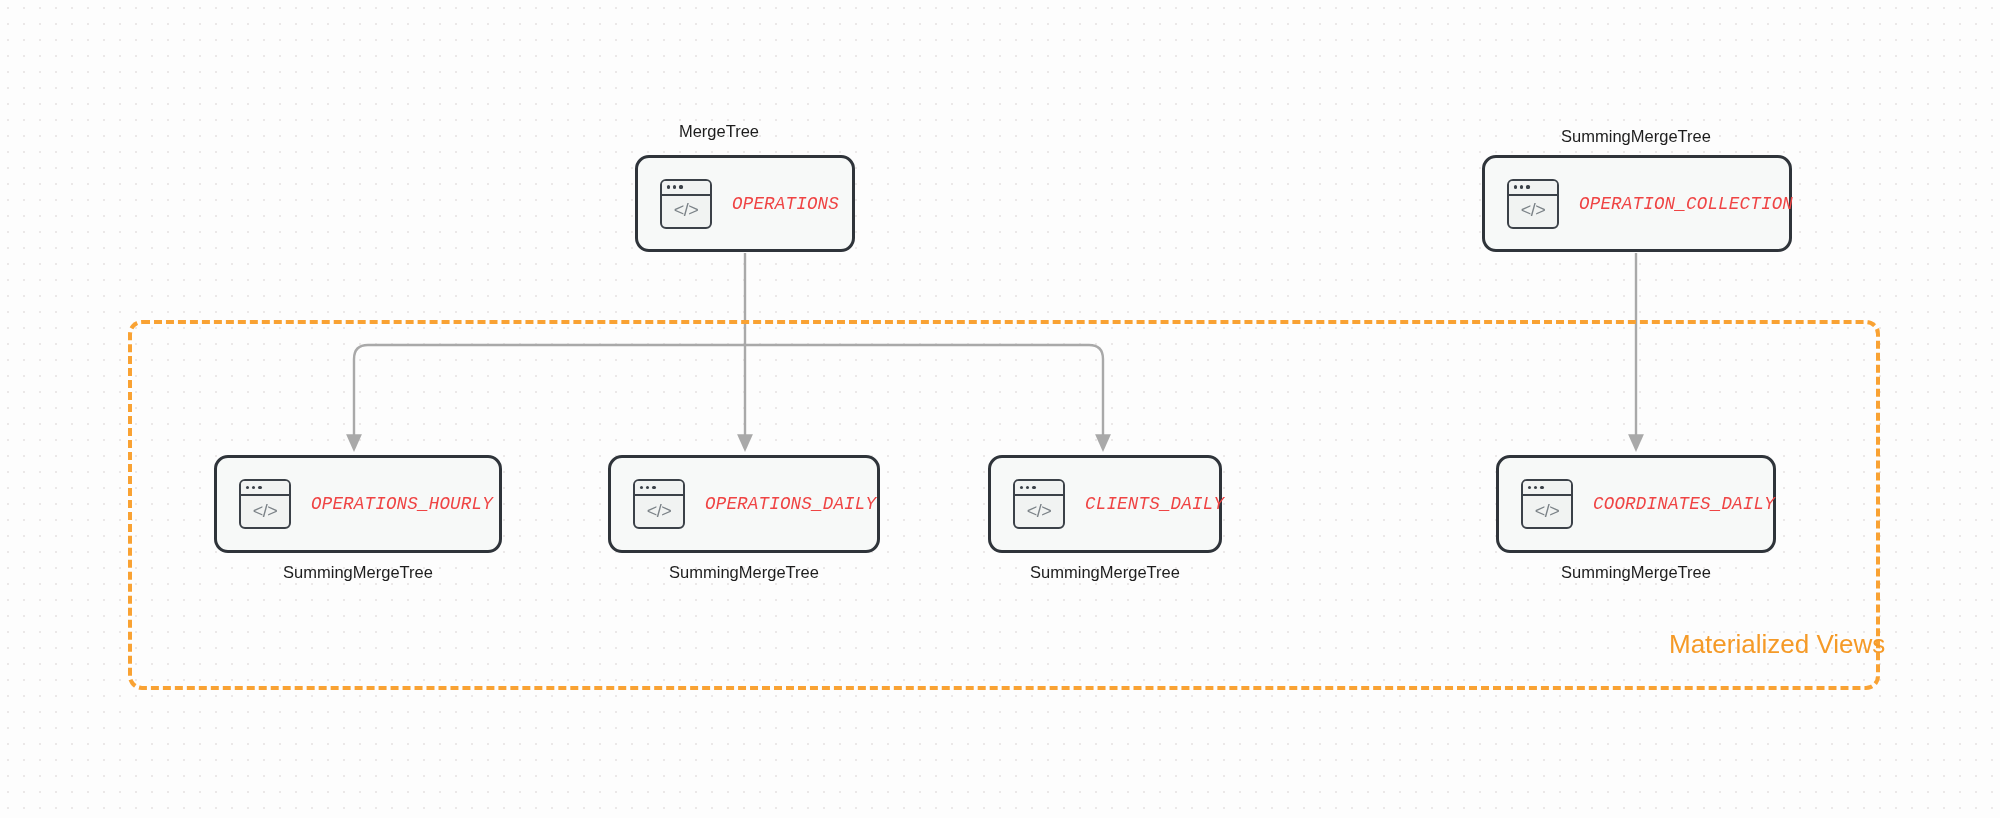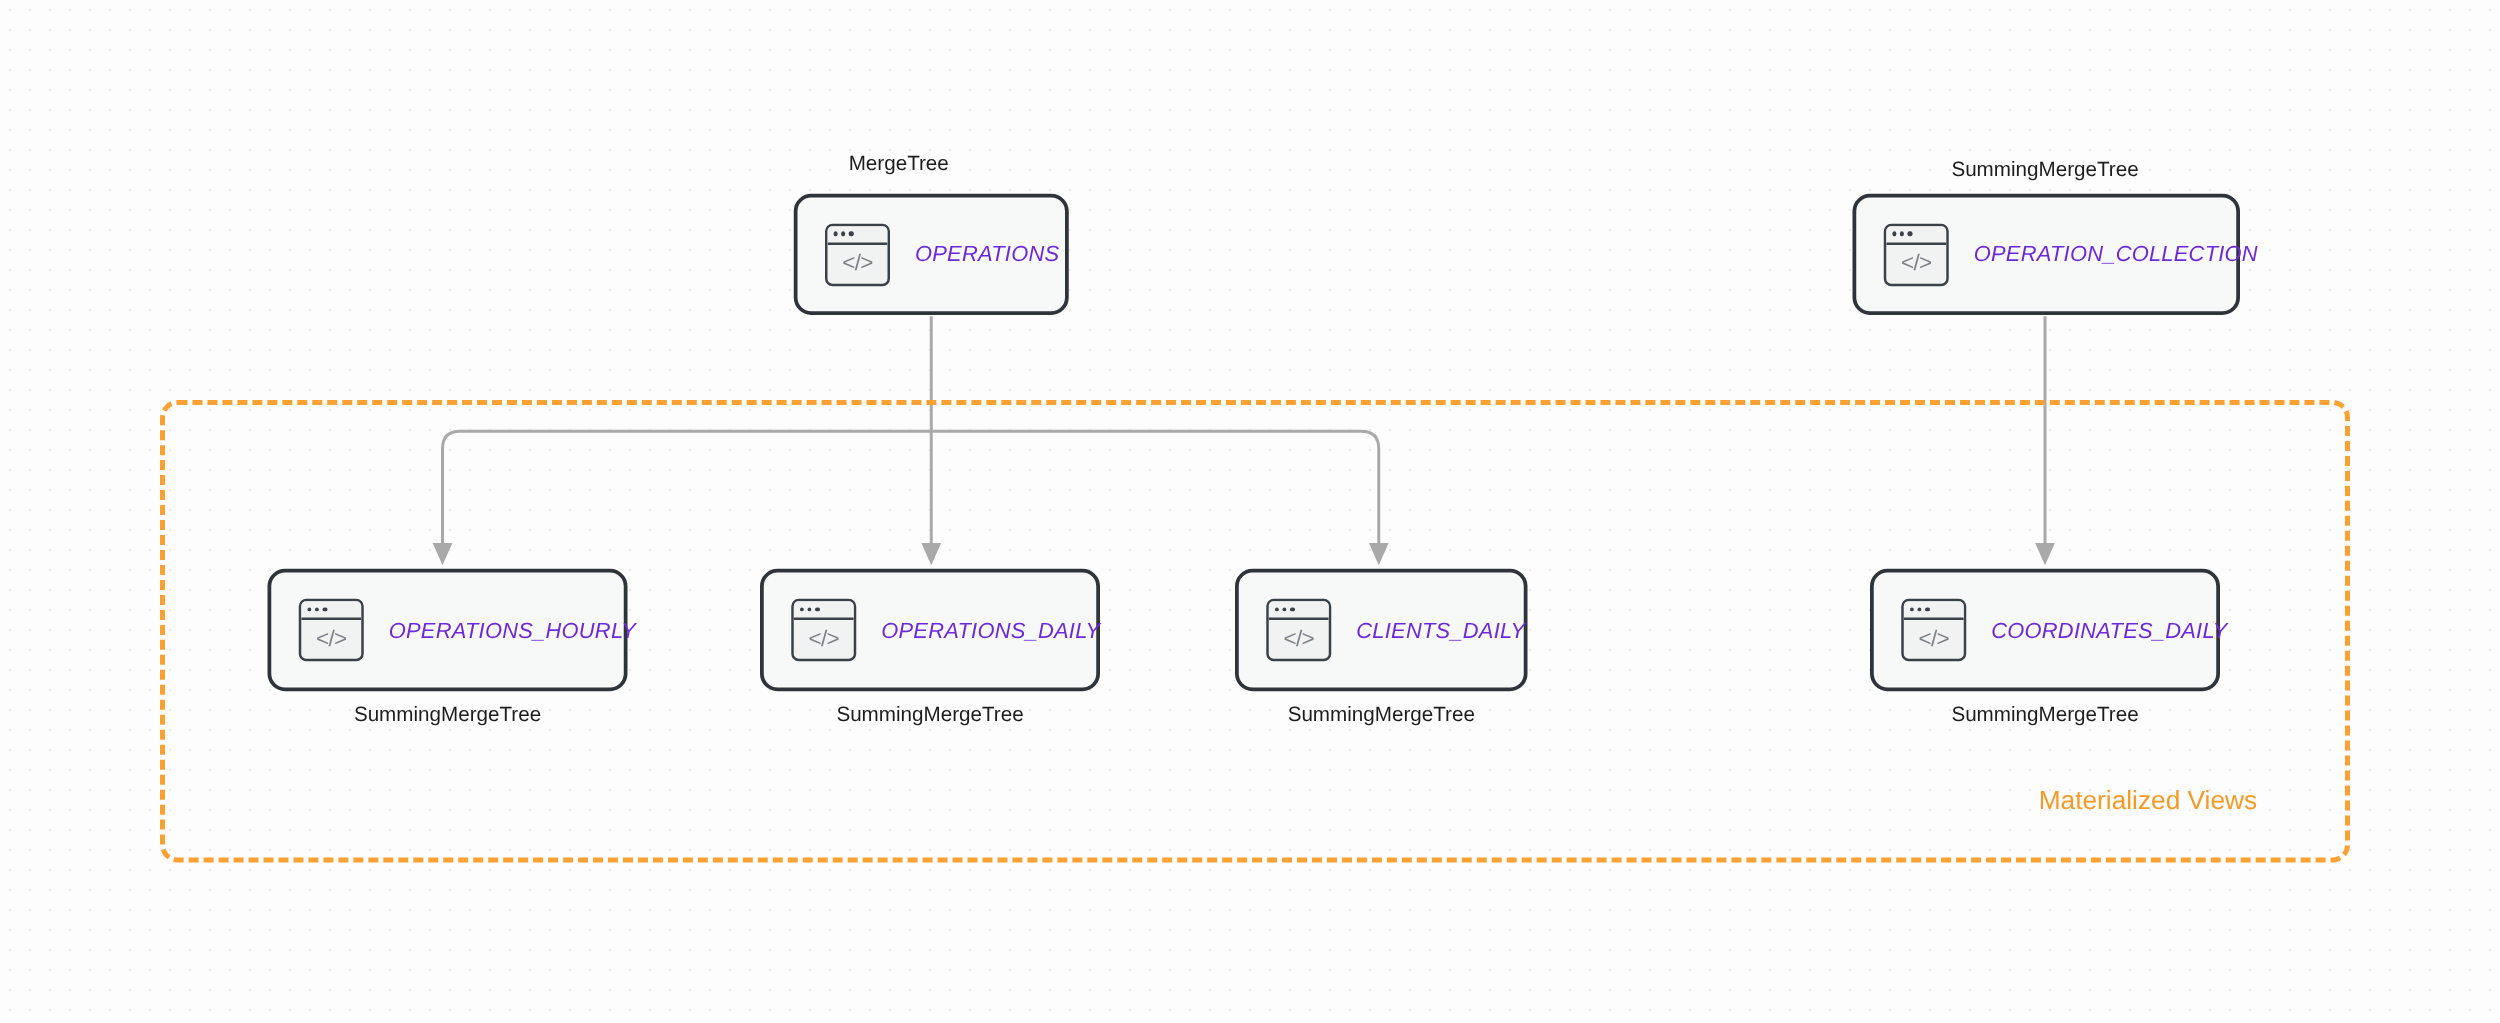--- a/index.html
+++ b/index.html
@@ -32,42 +32,43 @@
   .group-box {
     position: absolute;
     box-sizing: border-box;
     border: 4px dashed #f9a233;
     border-radius: 14px;
     background: transparent;
   }
   .group-label {
     position: absolute;
     color: #f59a27;
-    font-size: 21px;
+    font-size: 26px;
     font-family: "Liberation Sans", sans-serif;
     white-space: nowrap;
+    margin-left: 38px;
   }
 
   
   .node {
     position: absolute;
     box-sizing: border-box;
     display: flex;
     align-items: center;
     background: #f7f9f8;
     border: 3.5px solid #2f343a;
     border-radius: 14px;
     padding-left: 22px;
     gap: 20px;
   }
   .node-label {
-    font-family: Liberation Sans, sans-serif;
+    font-family: Liberation Mono, monospace;
     font-style: italic;
     font-size: 17.5px;
-    color: #6d28d9;
+    color: #ef4444;
     letter-spacing: 0.2px;
     white-space: nowrap;
   }
 
   
   .win-icon {
     width: 52px;
     height: 50px;
     flex: 0 0 auto;
     box-sizing: border-box;

